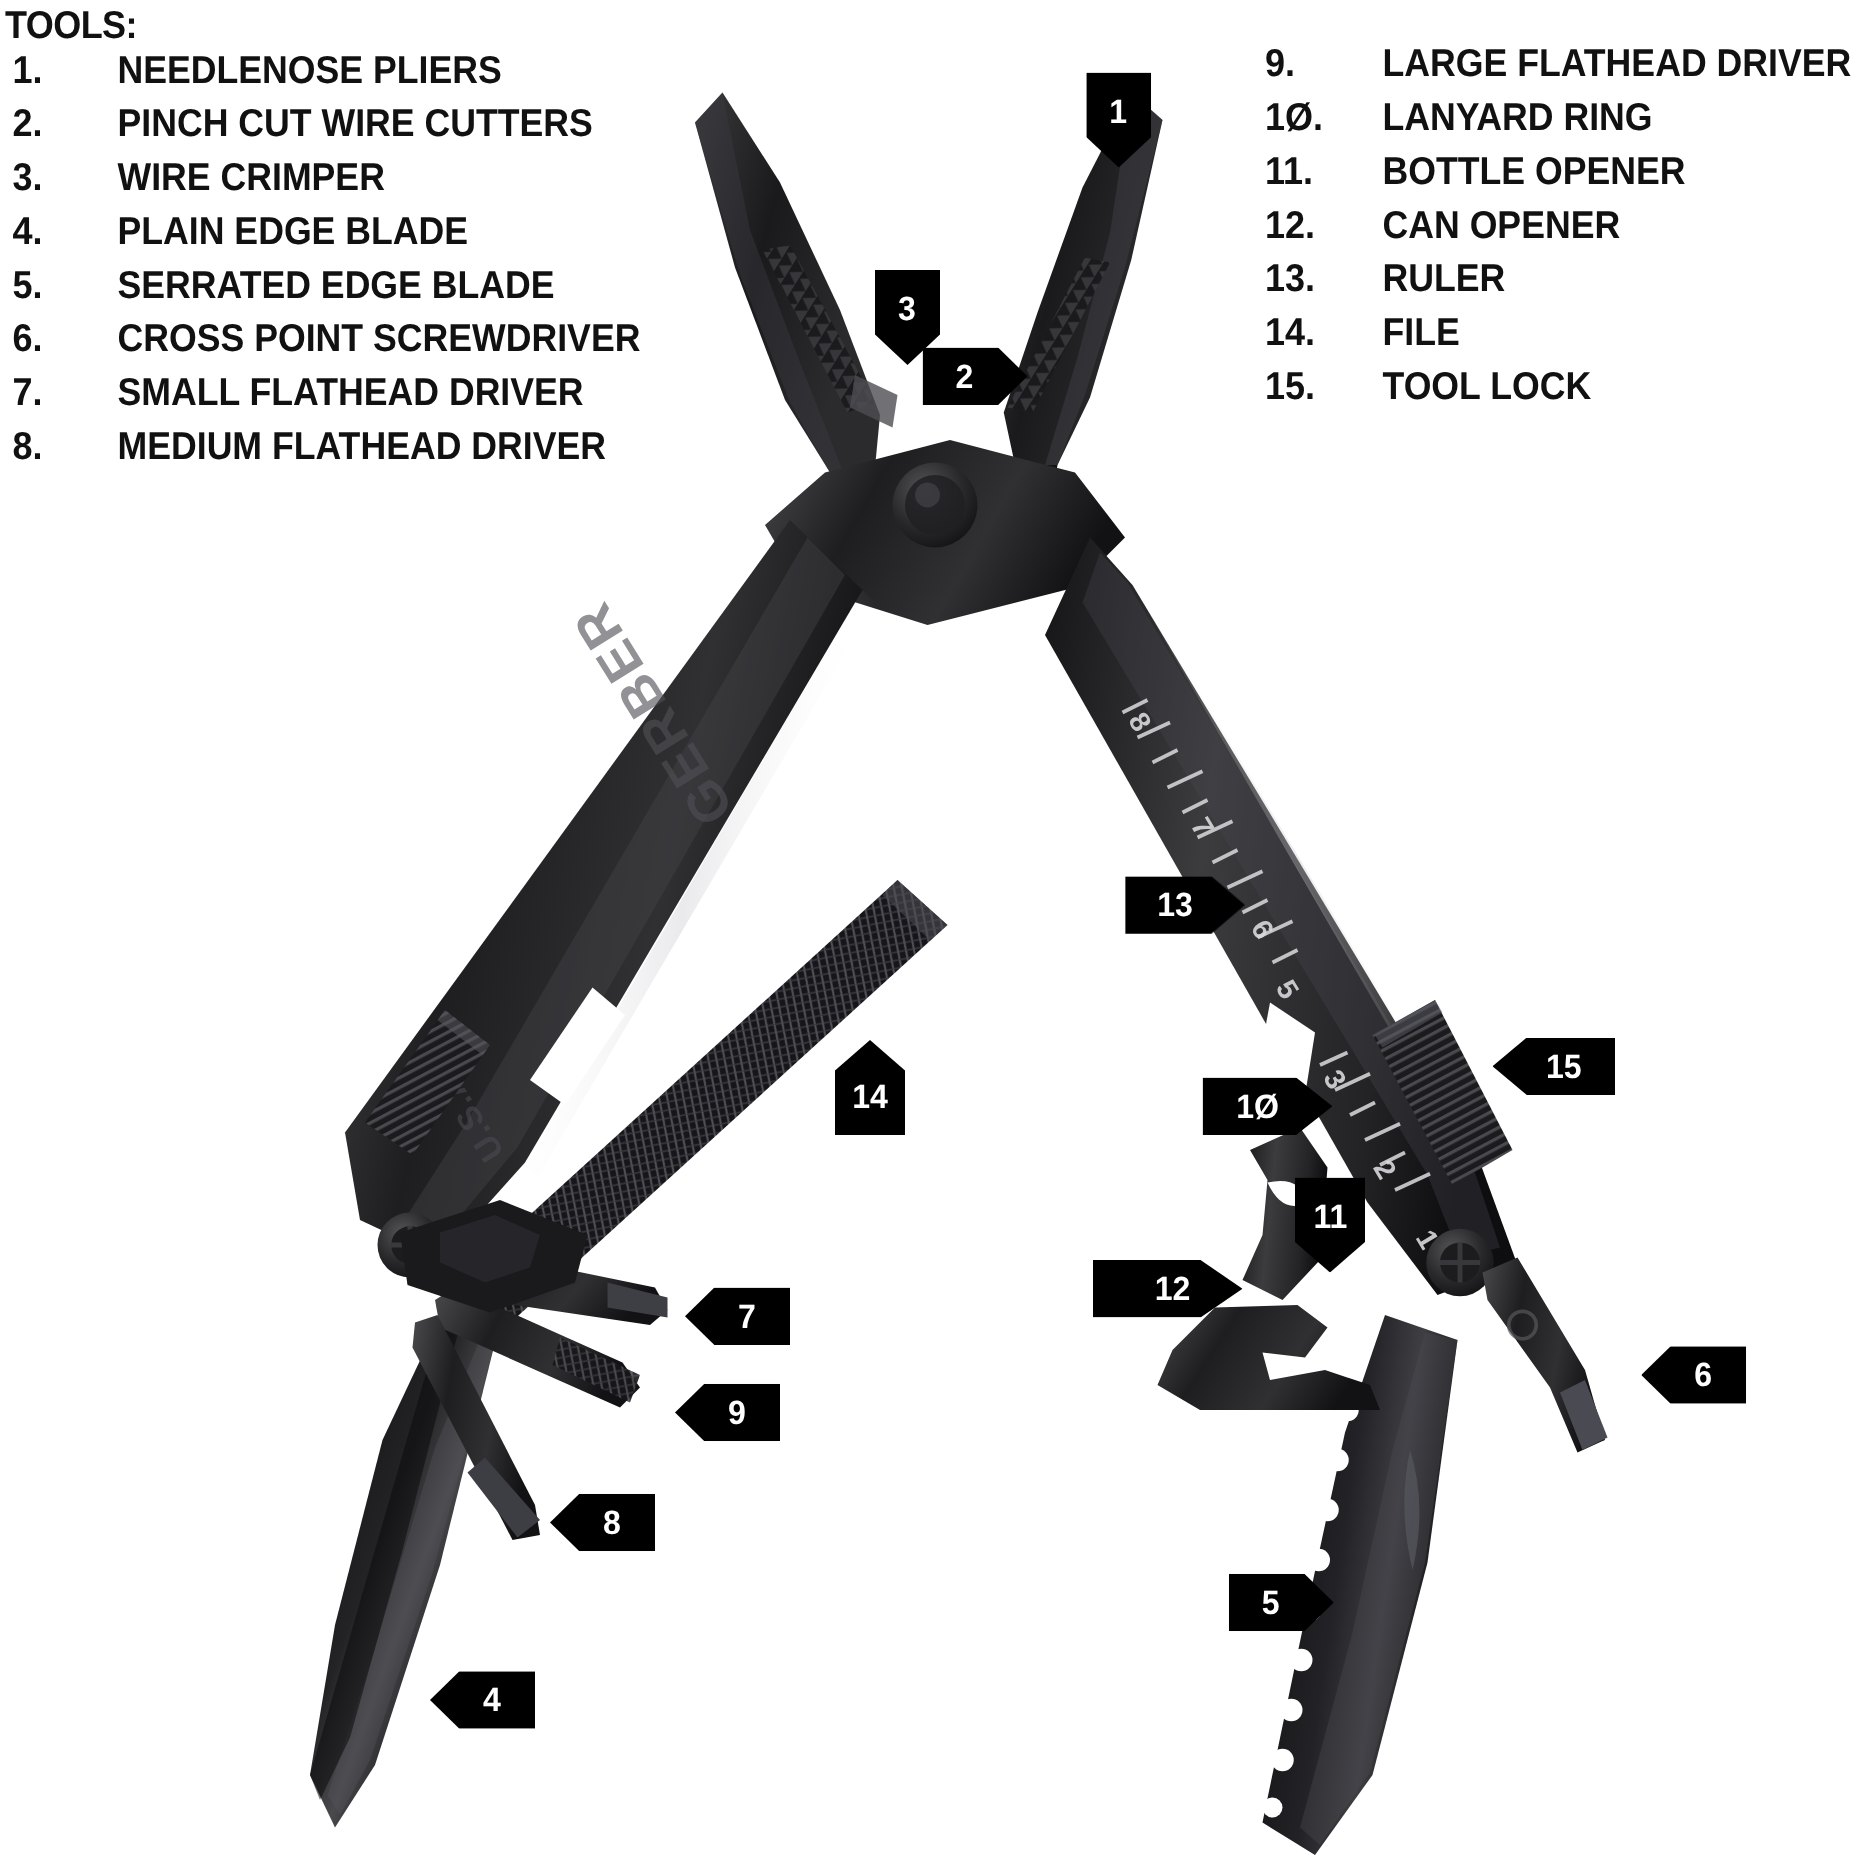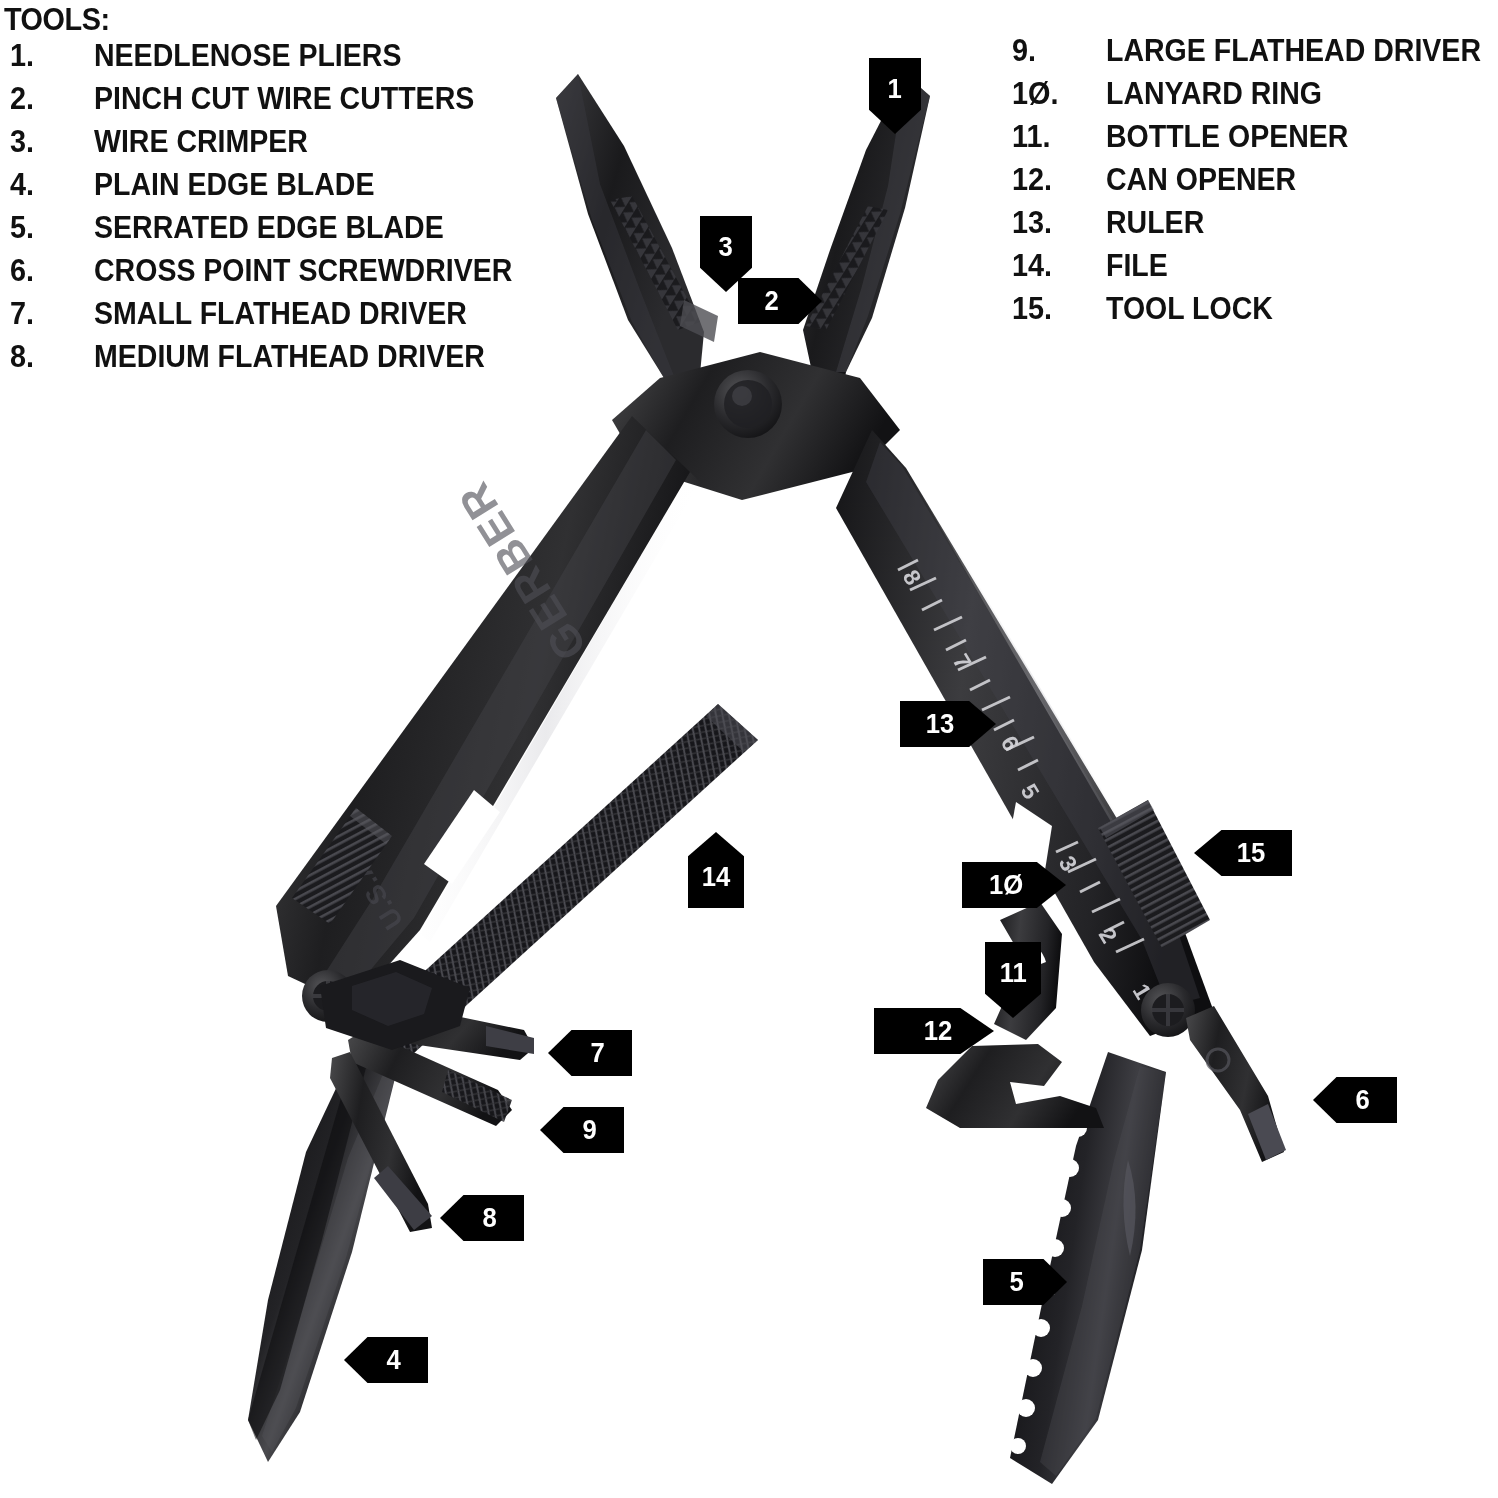--- a/index.html
+++ b/index.html
@@ -47,21 +47,21 @@
     letter-spacing:0px;
     white-space:nowrap;
   }
   .callout span{
     position:relative;display:block;
     transform:scaleX(.95);
   }
   .co-right{ clip-path:polygon(0 0,72% 0,100% 50%,72% 100%,0 100%); padding-right:16px;}
   .co-left { clip-path:polygon(28% 0,100% 0,100% 100%,28% 100%,0 50%); padding-left:16px;}
   .co-down { clip-path:polygon(0 0,100% 0,100% 68%,50% 100%,0 68%);  padding-bottom:14px;}
-  .co-up   { clip-path:polygon(50% 0,100% 32%,100% 100%,0 100%,0 32%); padding-top:14px;margin-left:20px;}
+  .co-up   { clip-path:polygon(50% 0,100% 32%,100% 100%,0 100%,0 32%); padding-top:14px;}
 </style>
 </head>
 <body>
 
 <div id="stage">
 
   <div class="list-heading">TOOLS:</div>
 
   <div class="tool-col" id="col-left">
     <div class="tool-row">
@@ -379,21 +379,21 @@
   </div>
   <div class="callout co-left" style="left:440px;top:1195px;width:68px;height:46px;">
     <span>8</span>
   </div>
   <div class="callout co-left" style="left:540px;top:1107px;width:68px;height:46px;">
     <span>9</span>
   </div>
   <div class="callout co-right" style="left:962px;top:862px;width:88px;height:46px;">
     <span>1Ø</span>
   </div>
-  <div class="callout co-down" style="left:985px;top:942px;width:56px;height:62px;align-items:center;">
+  <div class="callout co-down" style="left:1036px;top:942px;width:56px;height:62px;align-items:center;">
     <span>11</span>
   </div>
   <div class="callout co-right" style="left:874px;top:1008px;width:80px;height:46px;padding-left:24px;">
     <span>12</span>
   </div>
   <div class="callout co-right" style="left:876px;top:701px;width:80px;height:46px;margin-left:24px;">
     <span>13</span>
   </div>
   <div class="callout co-up" style="left:668px;top:832px;width:56px;height:62px;">
     <span>14</span>

